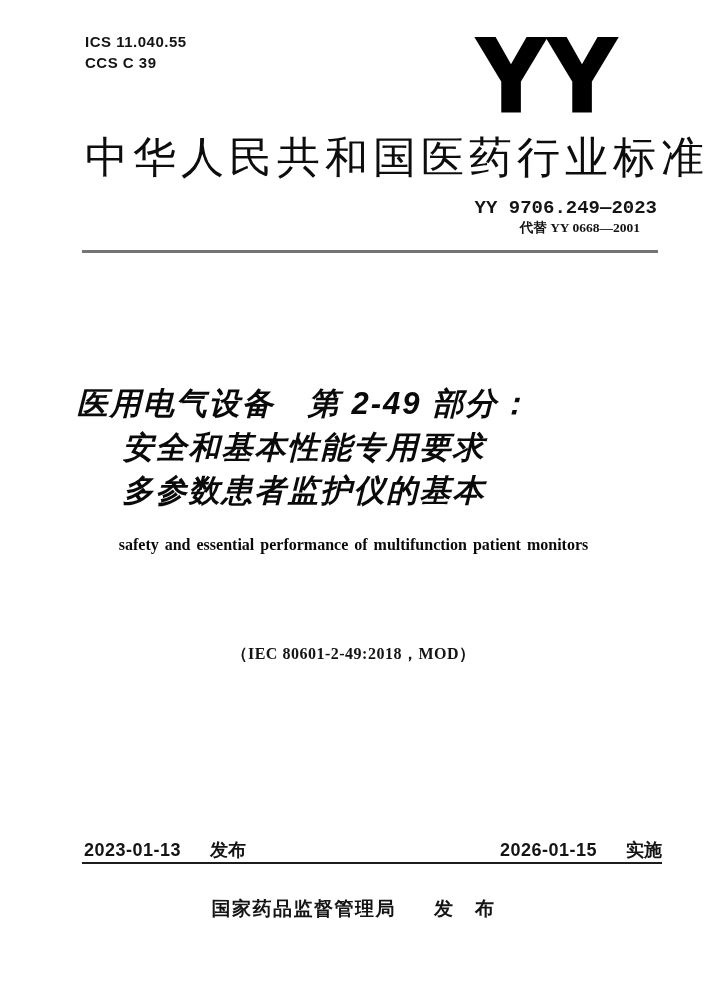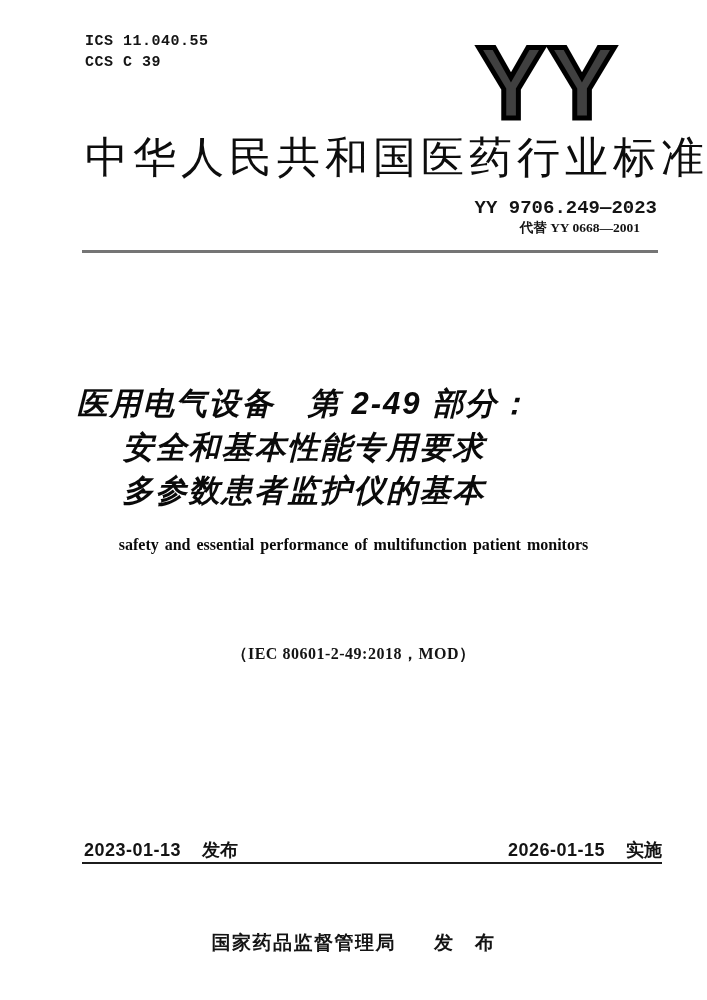--- a/index.html
+++ b/index.html
@@ -11,38 +11,38 @@
     background: #ffffff;
     color: #141414;
     overflow: hidden;
     font-family: "Liberation Sans", sans-serif;
   }
 
   
   .ics-block {
     position: absolute;
     left: 85px; top: 31px;
-    font-family: Liberation Mono, monospace;
+    font-family: Liberation Sans, sans-serif;
     font-weight: bold;
     font-size: 15px;
     line-height: 21px;
     letter-spacing: 0.5px;
     white-space: nowrap;
   }
 
   
   .yy-logo {
     position: absolute;
-    left: 477px; top: 32px;
+    left: 477px; top: 24px;
     font-family: "Liberation Sans", sans-serif;
     font-weight: bold;
     font-size: 102px;
     line-height: 1;
     letter-spacing: 3px;
-    color: #404040;
+    color: #000000;
     -webkit-text-stroke: 5px #000;
     white-space: nowrap;
   }
 
   
   .standard-class {
     position: absolute;
     left: 85px; top: 133px;
     width: 578px;
     font-weight: normal;
@@ -127,21 +127,21 @@
     left: 84px; top: 839px;
     width: 578px;
     display: flex;
     justify-content: space-between;
     font-size: 18px;
     font-weight: 600;
     line-height: 23px;
     white-space: nowrap;
   }
   .date-num { letter-spacing: 0.5px; }
-  .date-label { margin-left: 16px; }
+  .date-label { margin-left: 24px; }
 
   .rule-thin {
     position: absolute;
     left: 82px; top: 862px;
     width: 580px; height: 2px;
     background: #1c1c1c;
   }
 
   
   .publisher-row {
@@ -150,21 +150,20 @@
     width: 707px;
     display: flex;
     justify-content: center;
     align-items: baseline;
     gap: 38px;
     font-weight: bold;
     font-size: 19px;
     line-height: 26px;
     letter-spacing: 1.5px;
     white-space: nowrap;
-    margin-top: 34px;
   }
 </style>
 </head>
 <body>
 
 <div class="page">
 
   <div class="ics-block">
     <div>ICS 11.040.55</div>
     <div>CCS C 39</div>

